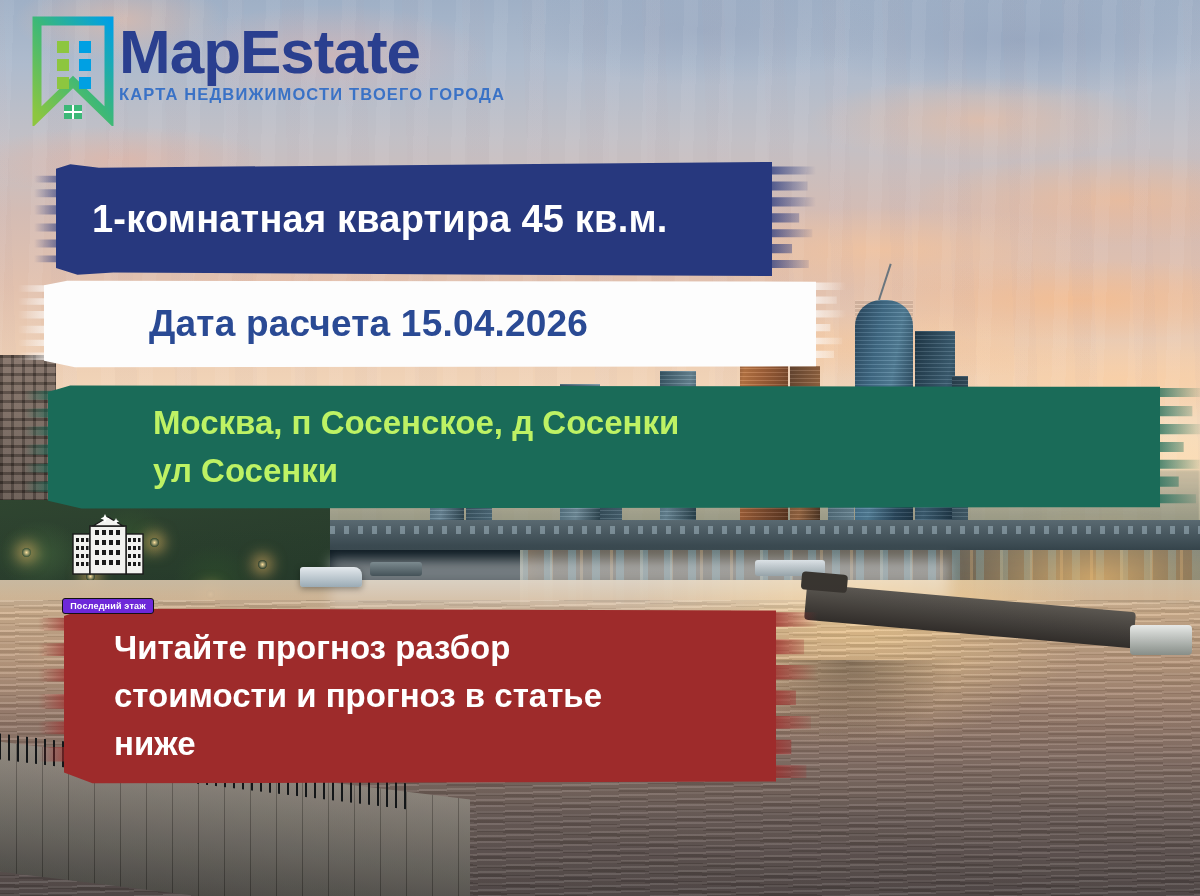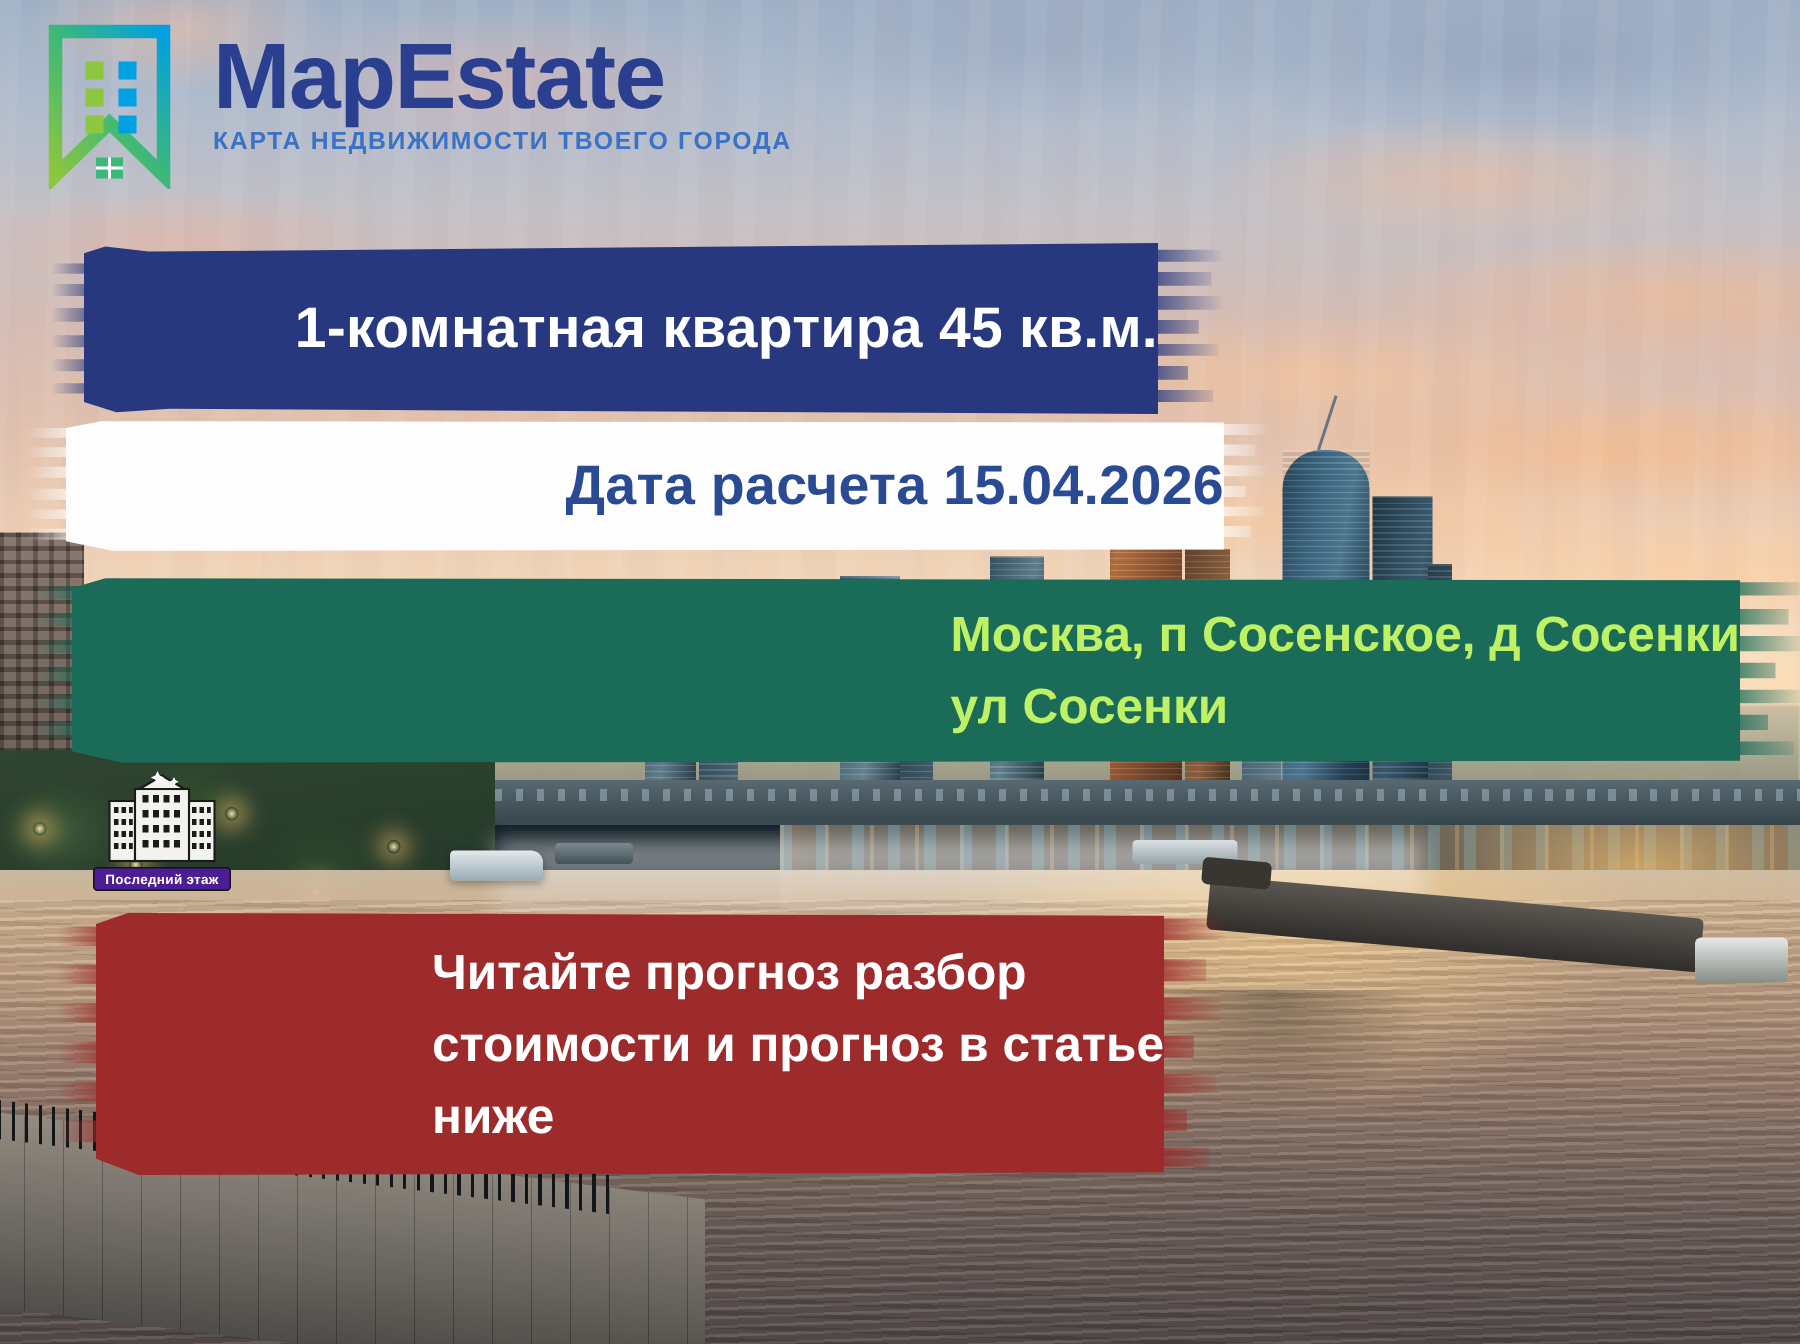--- a/index.html
+++ b/index.html
@@ -183,29 +183,29 @@
   #pleasure{ left:755px; top:560px; width:70px; height:16px; border-radius:3px;
       background:linear-gradient(180deg,#dfe6ea,#9aa7ad);}
 
   
   .photo-tone{ position:absolute; inset:0;
       background:linear-gradient(180deg, rgba(0,0,0,0) 55%, rgba(0,0,0,.12) 100%);}
 
   
   .logo{ position:absolute; left:30px; top:16px; display:flex; align-items:flex-start; }
   .logo-mark{ position:relative; width:86px; height:110px; flex:none; }
-  .logo-text{ margin-left:26px; padding-top:6px; }
+  .logo-text{ margin-left:3px; padding-top:6px; }
   .logo-word{ font-size:62px; font-weight:700; letter-spacing:-1px; line-height:.98;
       color:#2a3f8f; white-space:nowrap; }
   .logo-word .b{ font-weight:800; }
   .logo-tag{ margin-top:2px; font-size:16.5px; font-weight:700; letter-spacing:1.15px;
       color:#3a72c6; white-space:nowrap; }
 
   
-  .banner{ position:absolute; display:flex; align-items:center;justify-content:flex-end; }
+  .banner{ position:absolute; display:flex; align-items:center; }
   .banner .brush{ position:absolute; inset:0; }
   .banner .txt{ position:relative; z-index:2; }
 
   
   .fray{ position:absolute; top:0; height:100%; width:54px;
       background-repeat:no-repeat; }
 
   #b-blue{ left:56px; top:162px; width:716px; height:114px; }
   #b-blue .brush{ background:#27387e;
       clip-path:polygon(0% 6%, 2% 2%, 6% 5%, 100% 0%, 100% 100%, 8% 97%, 3% 99%, 0% 93%); }
@@ -267,22 +267,22 @@
       clip-path:polygon(0 4%,100% 4%,100% 12%,0 12%, 0 19%,76% 19%,76% 27%,0 27%,
                         0 33%,100% 33%,100% 41%,0 41%, 0 47%,62% 47%,62% 55%,0 55%,
                         0 61%,88% 61%,88% 68%,0 68%, 0 74%,54% 74%,54% 82%,0 82%,
                         0 88%,80% 88%,80% 95%,0 95%); }
   #b-red .txt{ margin-left:50px; font-size:33px; font-weight:700; color:#fff; line-height:1.45; }
 
   
   .watermark{ position:absolute; left:44px; top:512px; width:128px; z-index:3;
       display:flex; flex-direction:column; align-items:center; }
   .wm-bld{ position:relative; width:78px; height:66px; }
-  .wm-label{ margin-top:0; padding:2px 7px; border:1.5px solid #121212; border-radius:3px;
-      background:#4c1d95; color:#fff; font-size:9px; font-weight:700; letter-spacing:.2px;
+  .wm-label{ margin-top:20px; padding:2px 7px; border:1.5px solid #121212; border-radius:3px;
+      background:#6d28d9; color:#fff; font-size:9px; font-weight:700; letter-spacing:.2px;
       white-space:nowrap; }
 </style>
 </head>
 <body>
 
 <div class="photo">
   <div class="sky"></div>
   <div class="skyline-far"></div>
 
   <div class="tower" id="t1">

